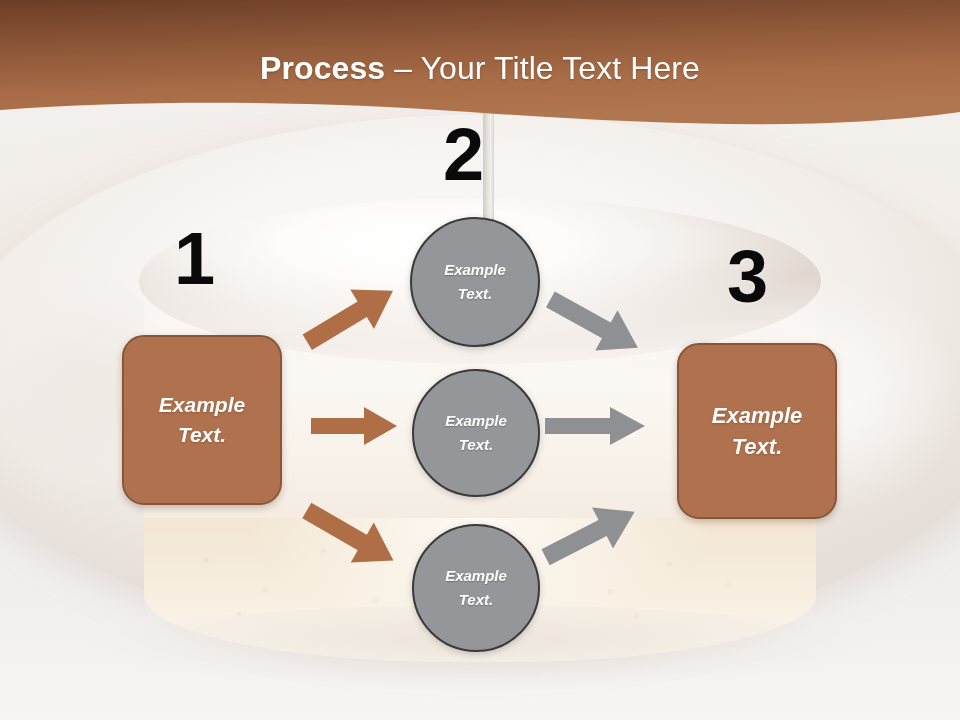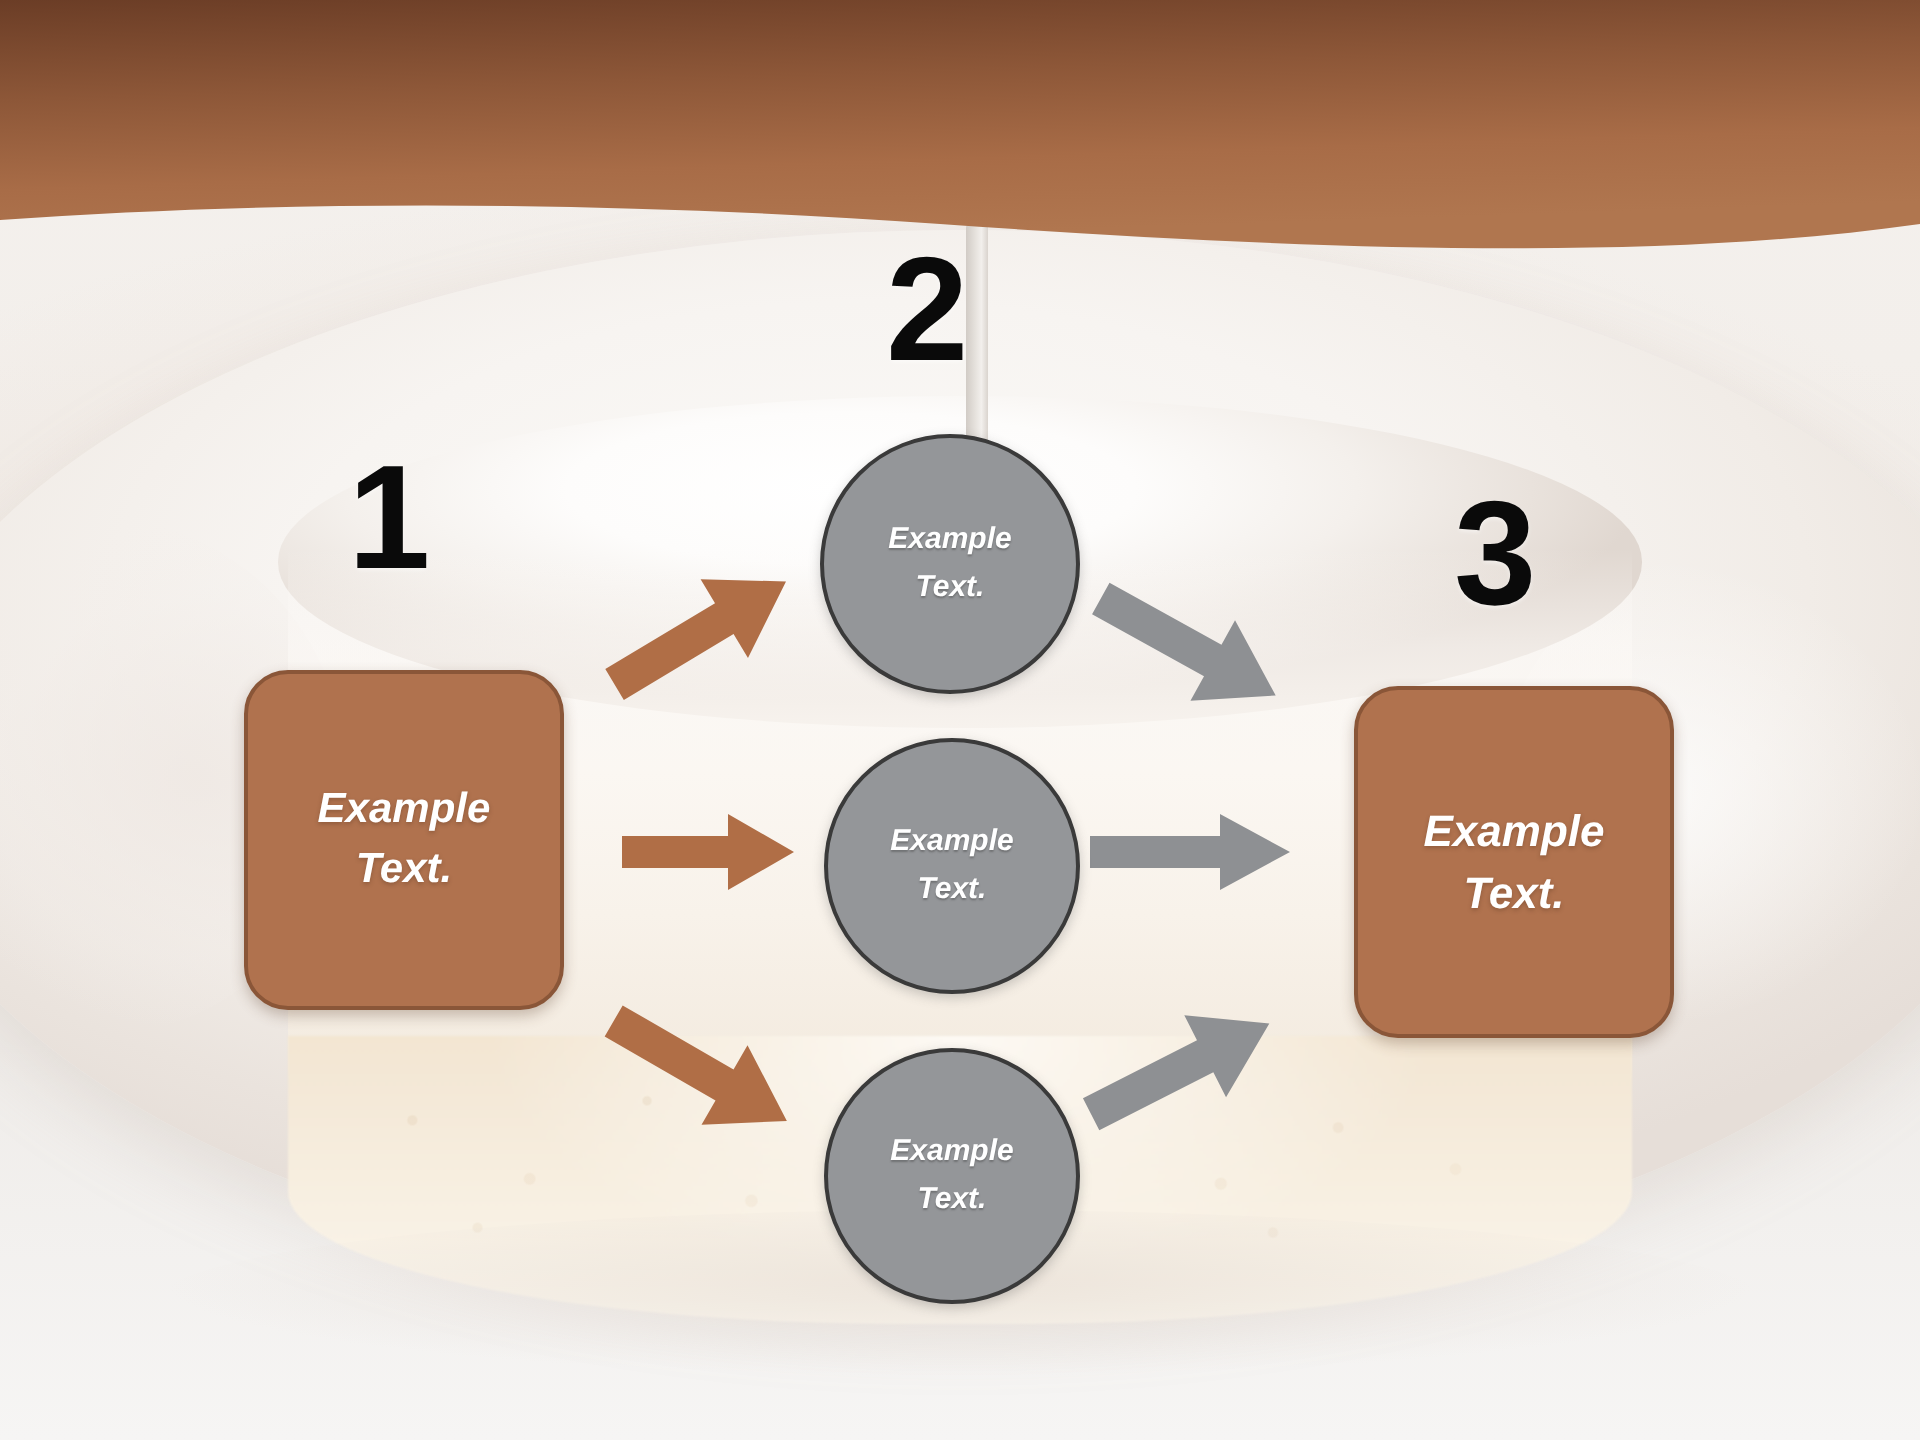--- a/index.html
+++ b/index.html
@@ -320,20 +320,23 @@
       <defs>
         <linearGradient id="bannerGrad" x1="0" y1="0" x2="0.25" y2="1">
           <stop offset="0%" stop-color="#6b3d26"></stop>
           <stop offset="38%" stop-color="#8d5738"></stop>
           <stop offset="72%" stop-color="#a86c47"></stop>
           <stop offset="100%" stop-color="#b0764f"></stop>
         </linearGradient>
       </defs>
       <path d="M0,0 L960,0 L960,112 C820,132 640,124 470,112 C300,100 140,100 0,110 Z" fill="url(#bannerGrad)"></path>
     </svg>
+    <div class="title">
+      <span class="t-bold">Process</span><span class="t-rest"> – Your Title Text Here</span>
+    </div>
   </div>
 
   <div class="step-num" id="step-num-1">1</div>
   <div class="step-num" id="step-num-2">2</div>
   <div class="step-num" id="step-num-3">3</div>
 
   <div class="brown-box" id="box-start">
     <div class="box-text">
       <span>Example</span><br>
       <span>Text.</span>

